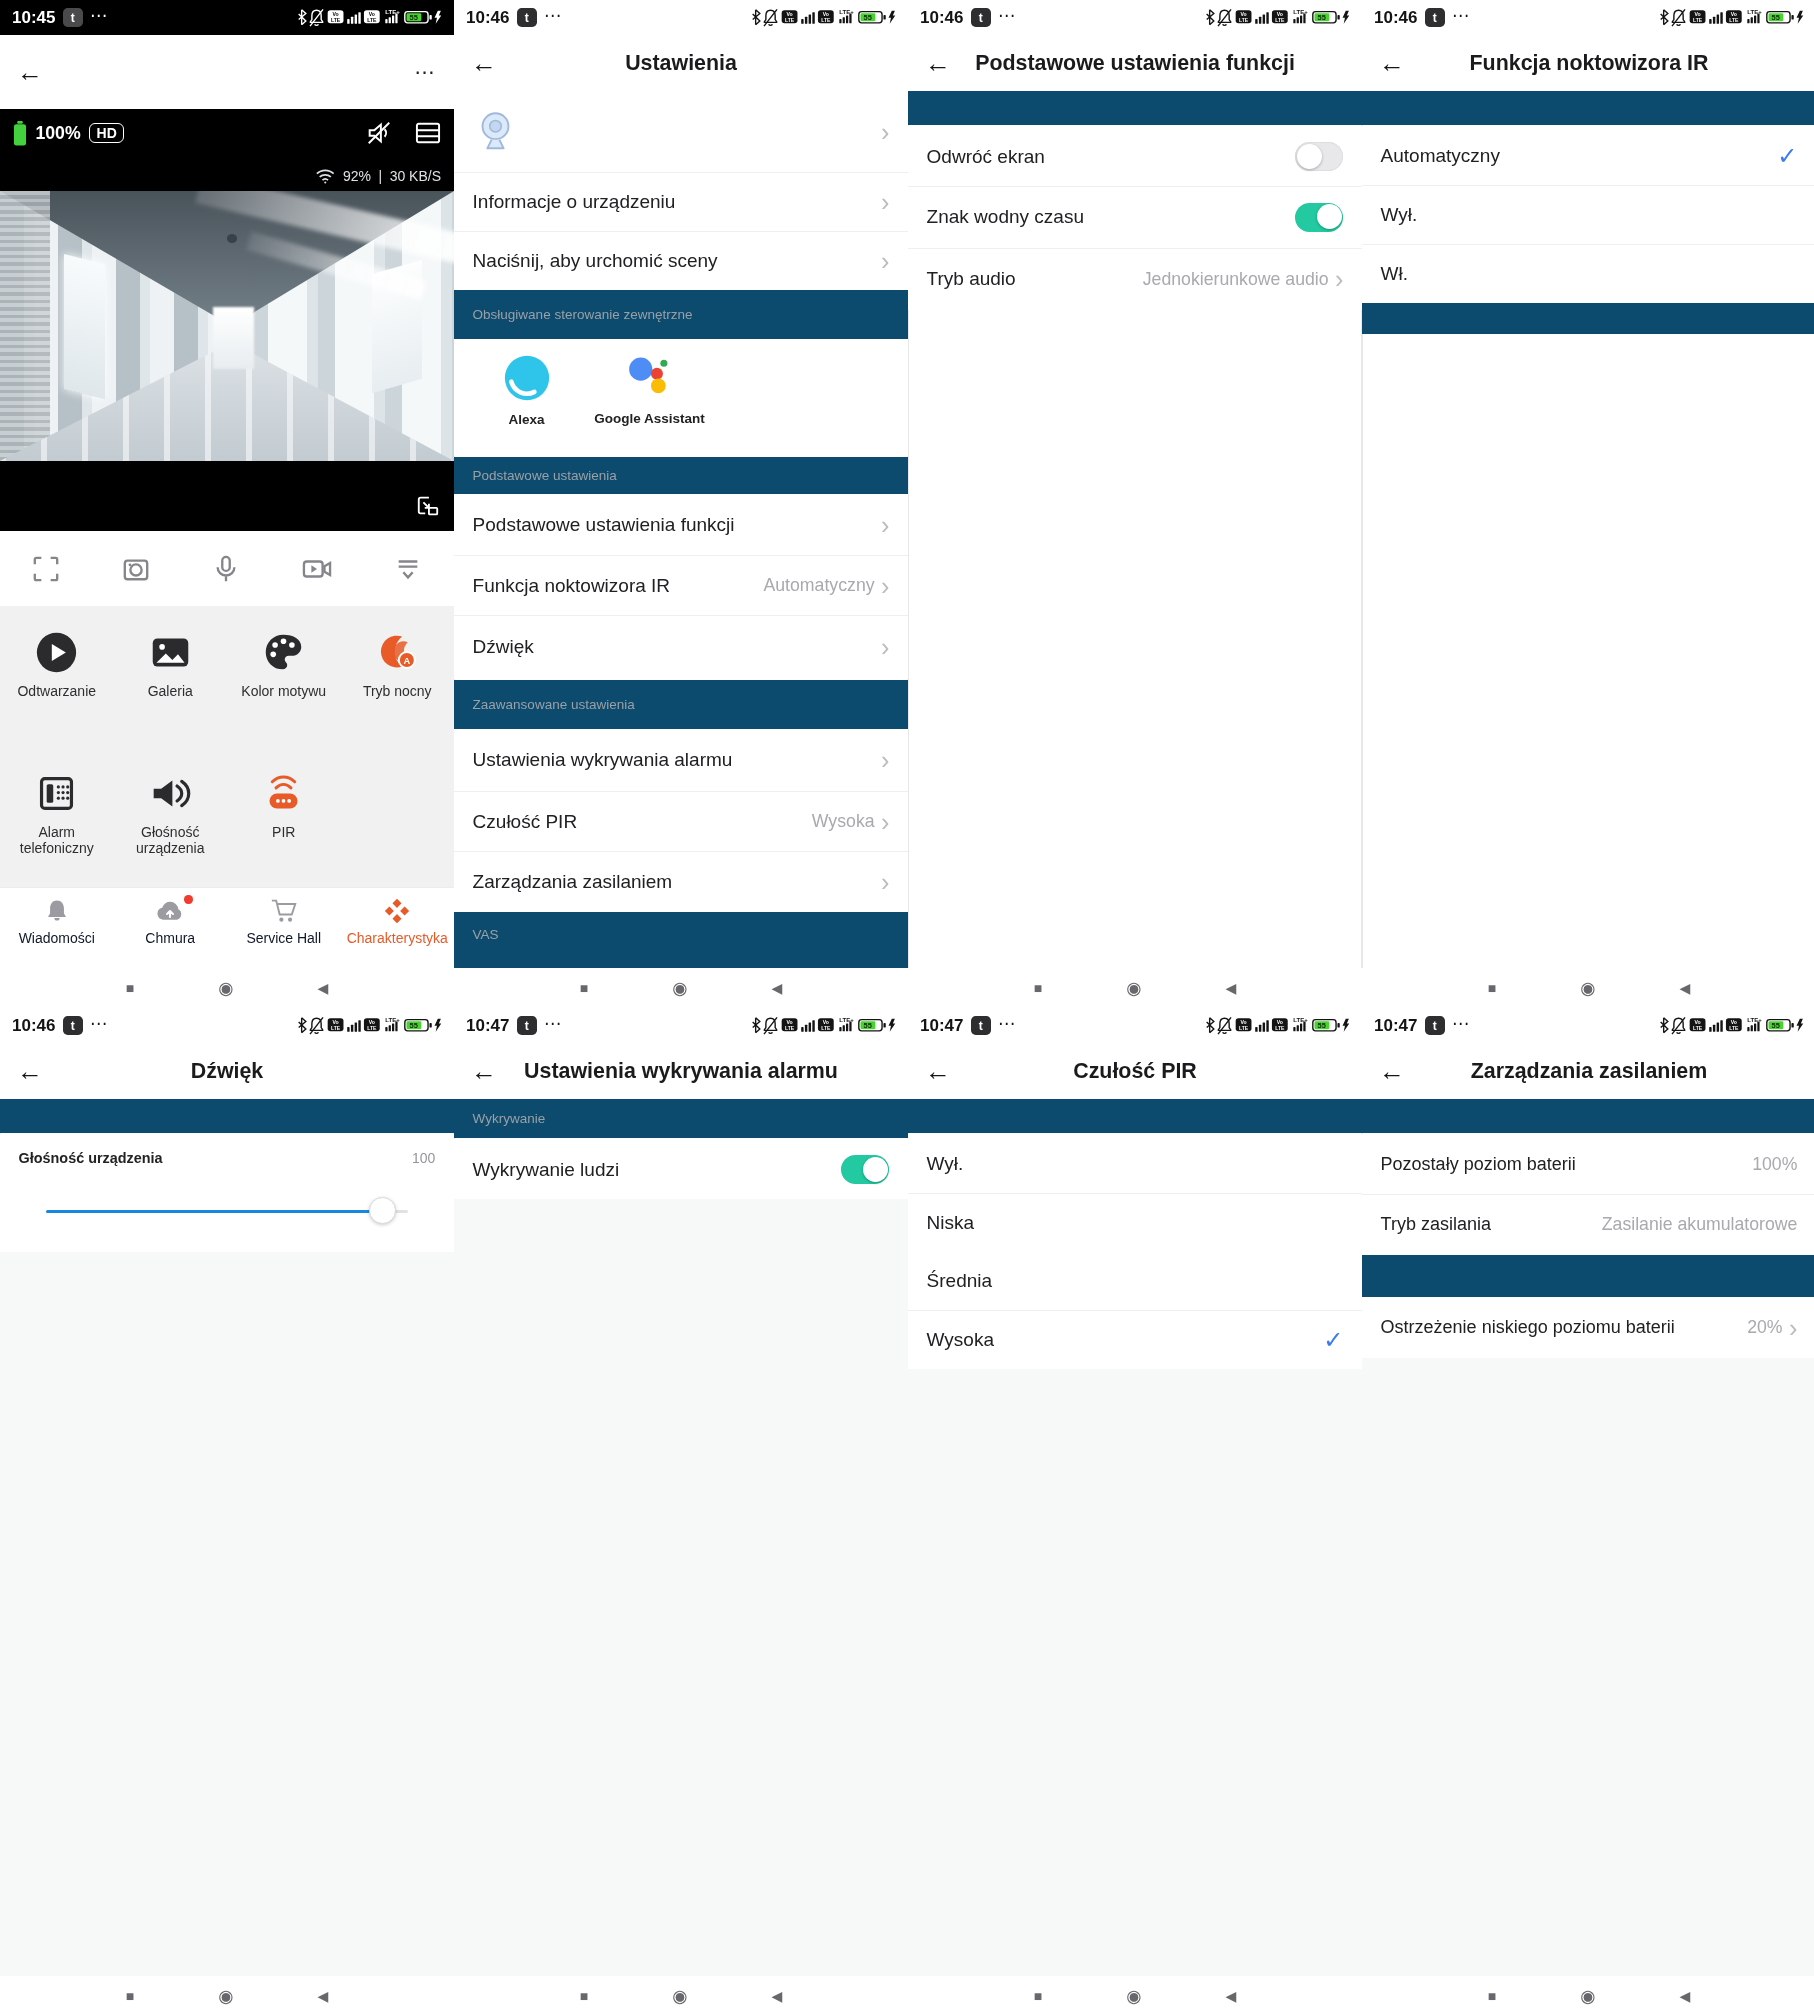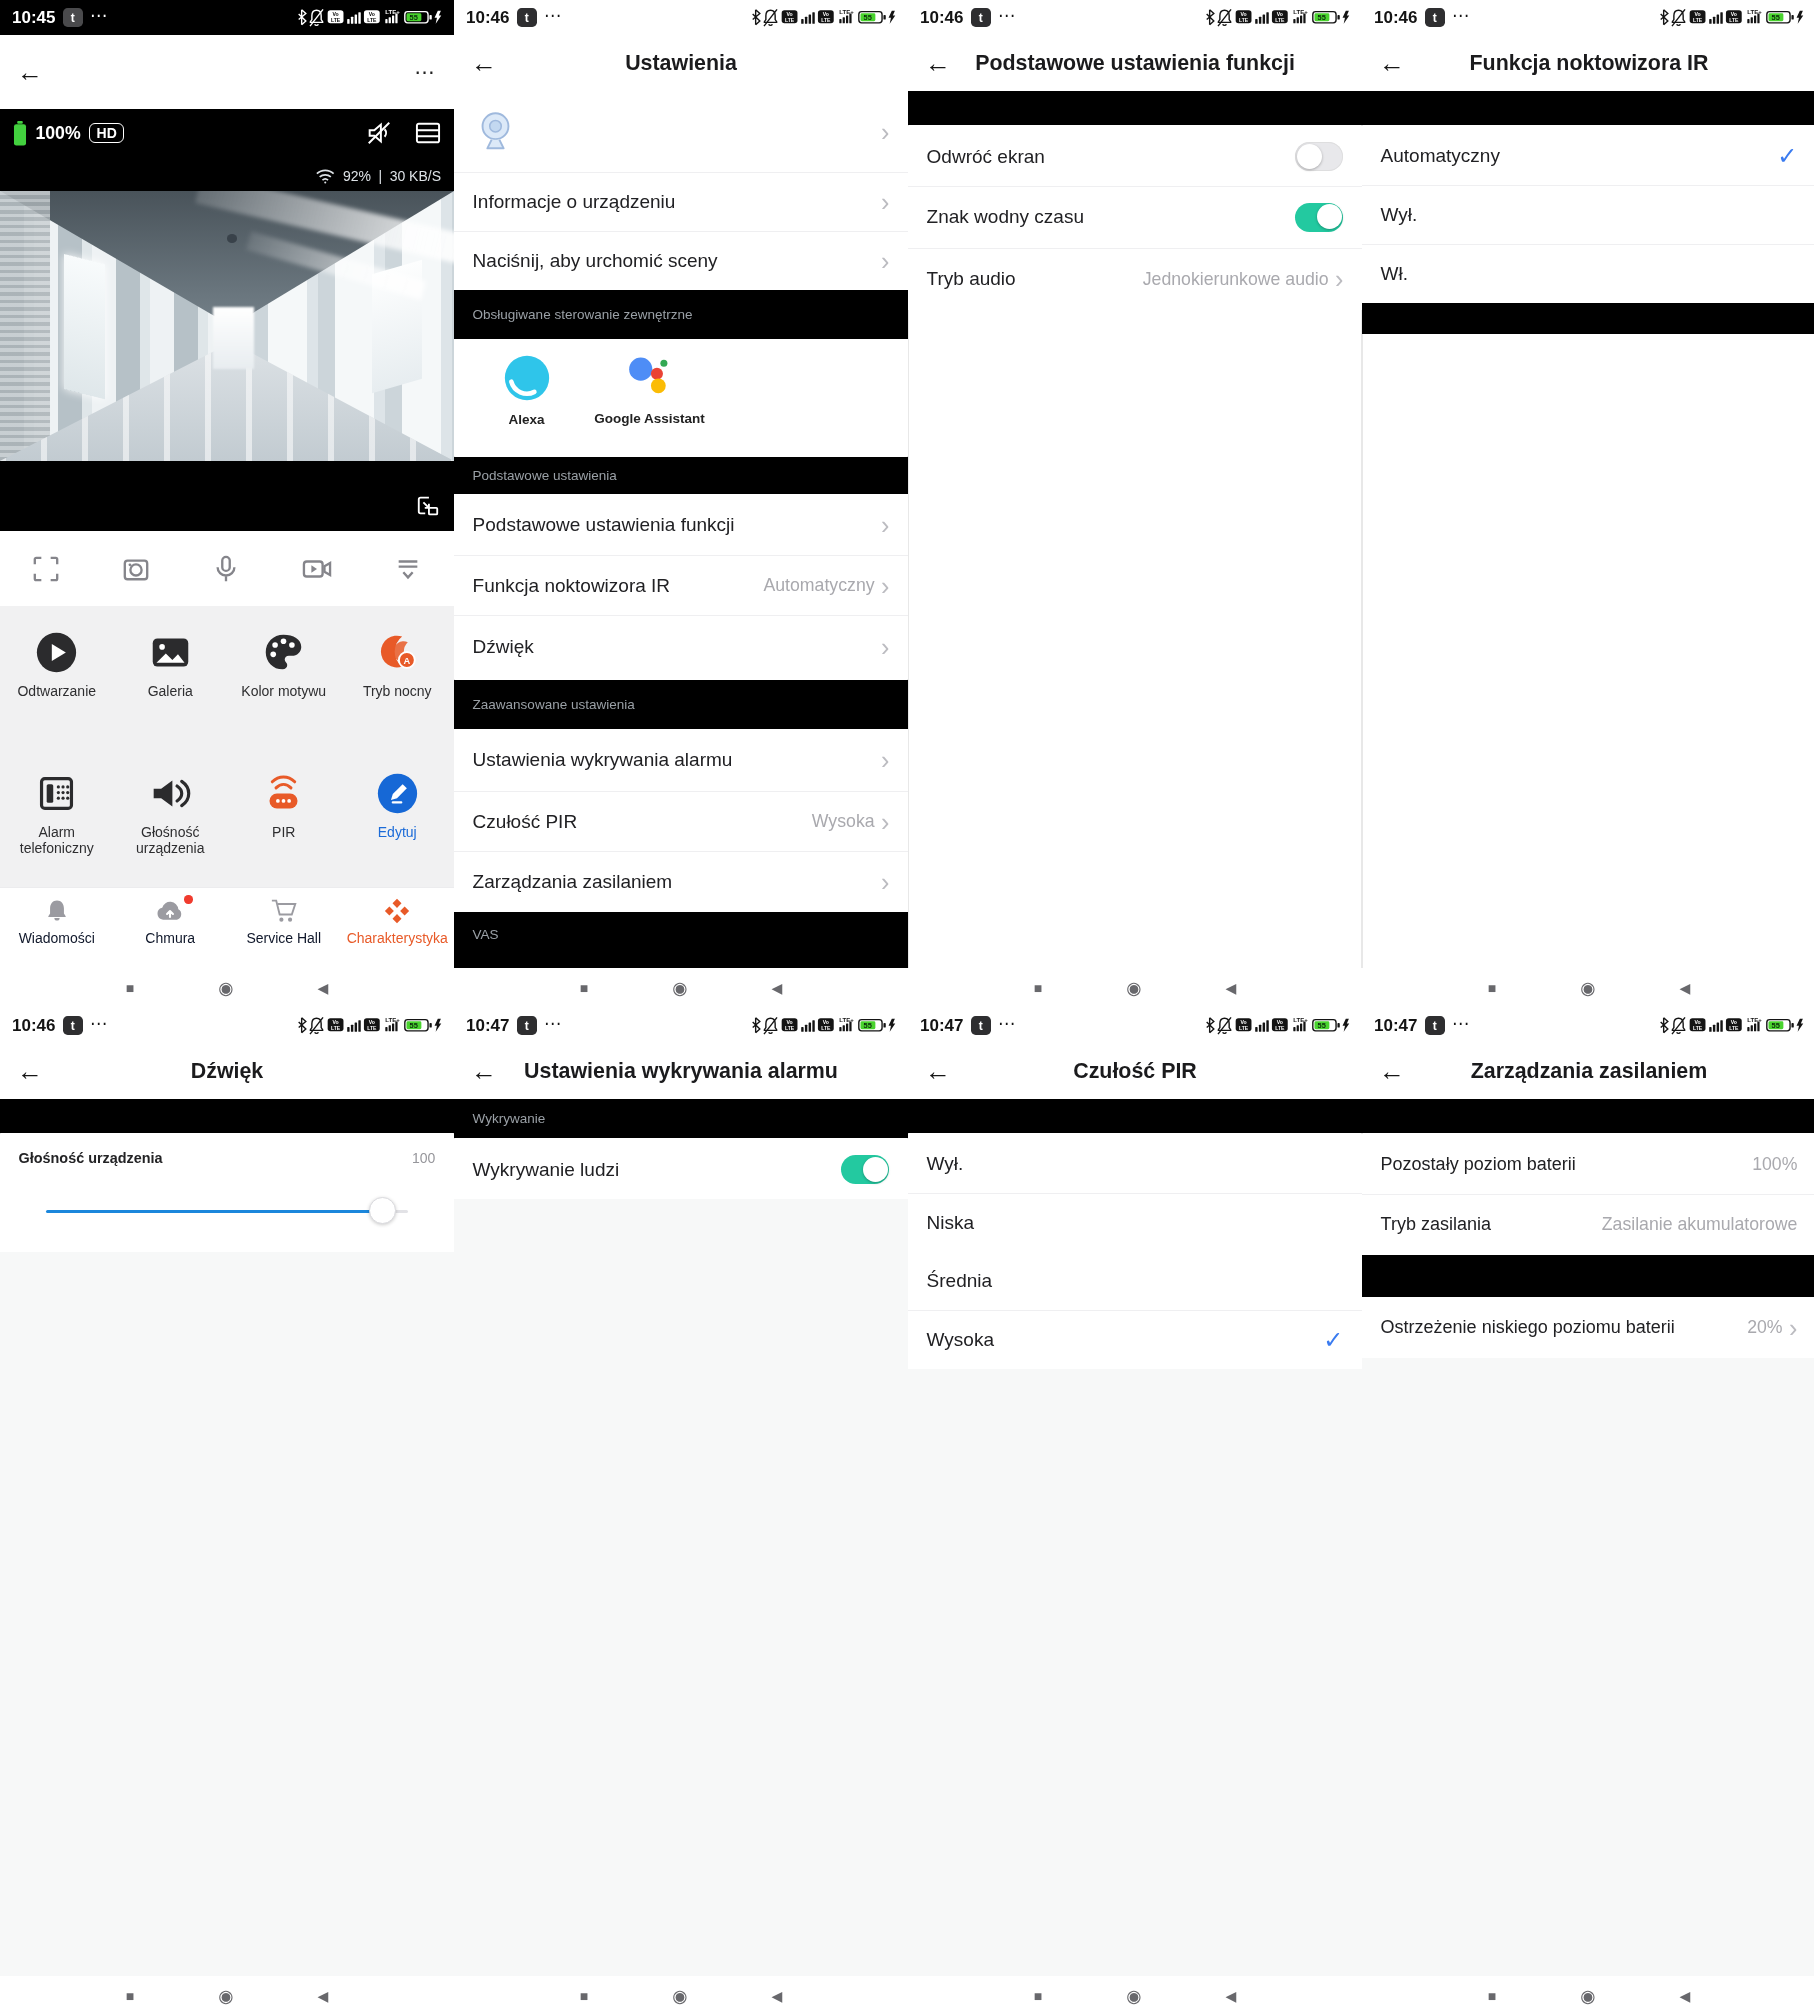--- a/index.html
+++ b/index.html
@@ -21,21 +21,21 @@
   .hd .back{position:absolute;left:17px;font-size:26px;color:#161616;line-height:1;cursor:pointer}
   .hd .hd-t{width:100%;text-align:center;font-size:21.4px;font-weight:600;color:#1b1b1d}
   .hd .hd-more{position:absolute;right:17px;font-size:20.5px;color:#222;letter-spacing:1.9px}
   
   .row{position:absolute;left:0;right:0;background:#fff;display:flex;align-items:center;padding:0 18.6px;box-sizing:border-box}
   .lbl{font-size:19px;color:#212124}
   .rt{margin-left:auto;display:flex;align-items:center;gap:6.5px}
   .val{color:#a9a9ae;font-size:17.7px;white-space:nowrap}
   .chev{color:#bcbcc1;font-size:25px;line-height:0.8;font-weight:400}
   .hl{box-shadow:inset 0 0.9px 0 #efeff1}
-  .band{position:absolute;left:0;right:0;background:#000000;color:#9aa0a6;font-size:13.5px;display:flex;align-items:center;padding:0 18.6px;box-sizing:border-box}
+  .band{position:absolute;left:0;right:0;background:#0c4a6e;color:#9aa0a6;font-size:13.5px;display:flex;align-items:center;padding:0 18.6px;box-sizing:border-box}
   .grayrest{position:absolute;left:0;right:0;background:#f7f8f8}
   .check{color:#3a7bf0;font-size:24px;font-weight:700}
   
   .tg{width:48px;height:29px;border-radius:16px;background:#e8e8eb;box-shadow:inset 0 0 0 0.9px #dededf;position:relative;cursor:pointer;flex:none}
   .tg i{position:absolute;top:1.9px;left:1.9px;width:25px;height:25px;border-radius:50%;background:#fff;box-shadow:0 0.9px 2.8px rgba(0,0,0,.28)}
   .tg.on{background:#23c9a0;box-shadow:none}
   .tg.on i{left:auto;right:1.9px}
   
   .nav{position:absolute;bottom:0;left:0;right:0;height:40px;background:#fff;display:flex;align-items:center;justify-content:center;gap:84px;color:#68686c;z-index:2}
   .nv1{font-size:14px}.nv2{font-size:17.7px}.nv3{font-size:14px}
@@ -287,30 +287,20 @@
               <rect x="8" y="23" width="30" height="16" rx="8" fill="#e85a28"></rect>
               <circle cx="17" cy="31" r="2" fill="#fff"></circle>
               <circle cx="23" cy="31" r="2" fill="#fff"></circle>
               <circle cx="29" cy="31" r="2" fill="#fff"></circle>
               <path d="M15 17c5-5 11-5 16 0" stroke="#e85a28" stroke-width="3.2" fill="none" stroke-linecap="round"></path>
               <path d="M11 10.5c7-7 17-7 24 0" stroke="#e85a28" stroke-width="3.2" fill="none" stroke-linecap="round"></path>
             </svg>
           </span>
       <span class="glbl">PIR</span>
     </div>
-    <div class="gcell">
-      <span class="gic">
-            <svg width="43" height="43" viewBox="0 0 46 46">
-              <circle cx="23" cy="23" r="21" fill="#1668d6"></circle>
-              <path d="M16 30l2-6.5L28.5 13l4.5 4.5L22.5 28z" fill="#fff"></path>
-              <path d="M18 32.5h9" stroke="#fff" stroke-width="2.4" stroke-linecap="round"></path>
-            </svg>
-          </span>
-      <span class="glbl blue">Edytuj</span>
-    </div>
   </div>
   <div class="tabs" style="top:887px;height:80px">
     <div class="tcell">
       <span class="tic">
             <svg width="26" height="26" viewBox="0 0 30 30" fill="#9b9ba1">
               <path d="M15 3c-5 0-8 4-8 9v6l-2 3v1h20v-1l-2-3v-6c0-5-3-9-8-9z"></path>
               <path d="M12 23a3 3 0 0 0 6 0z"></path>
             </svg>
           </span>
       <span class="tlbl">Wiadomości</span>

